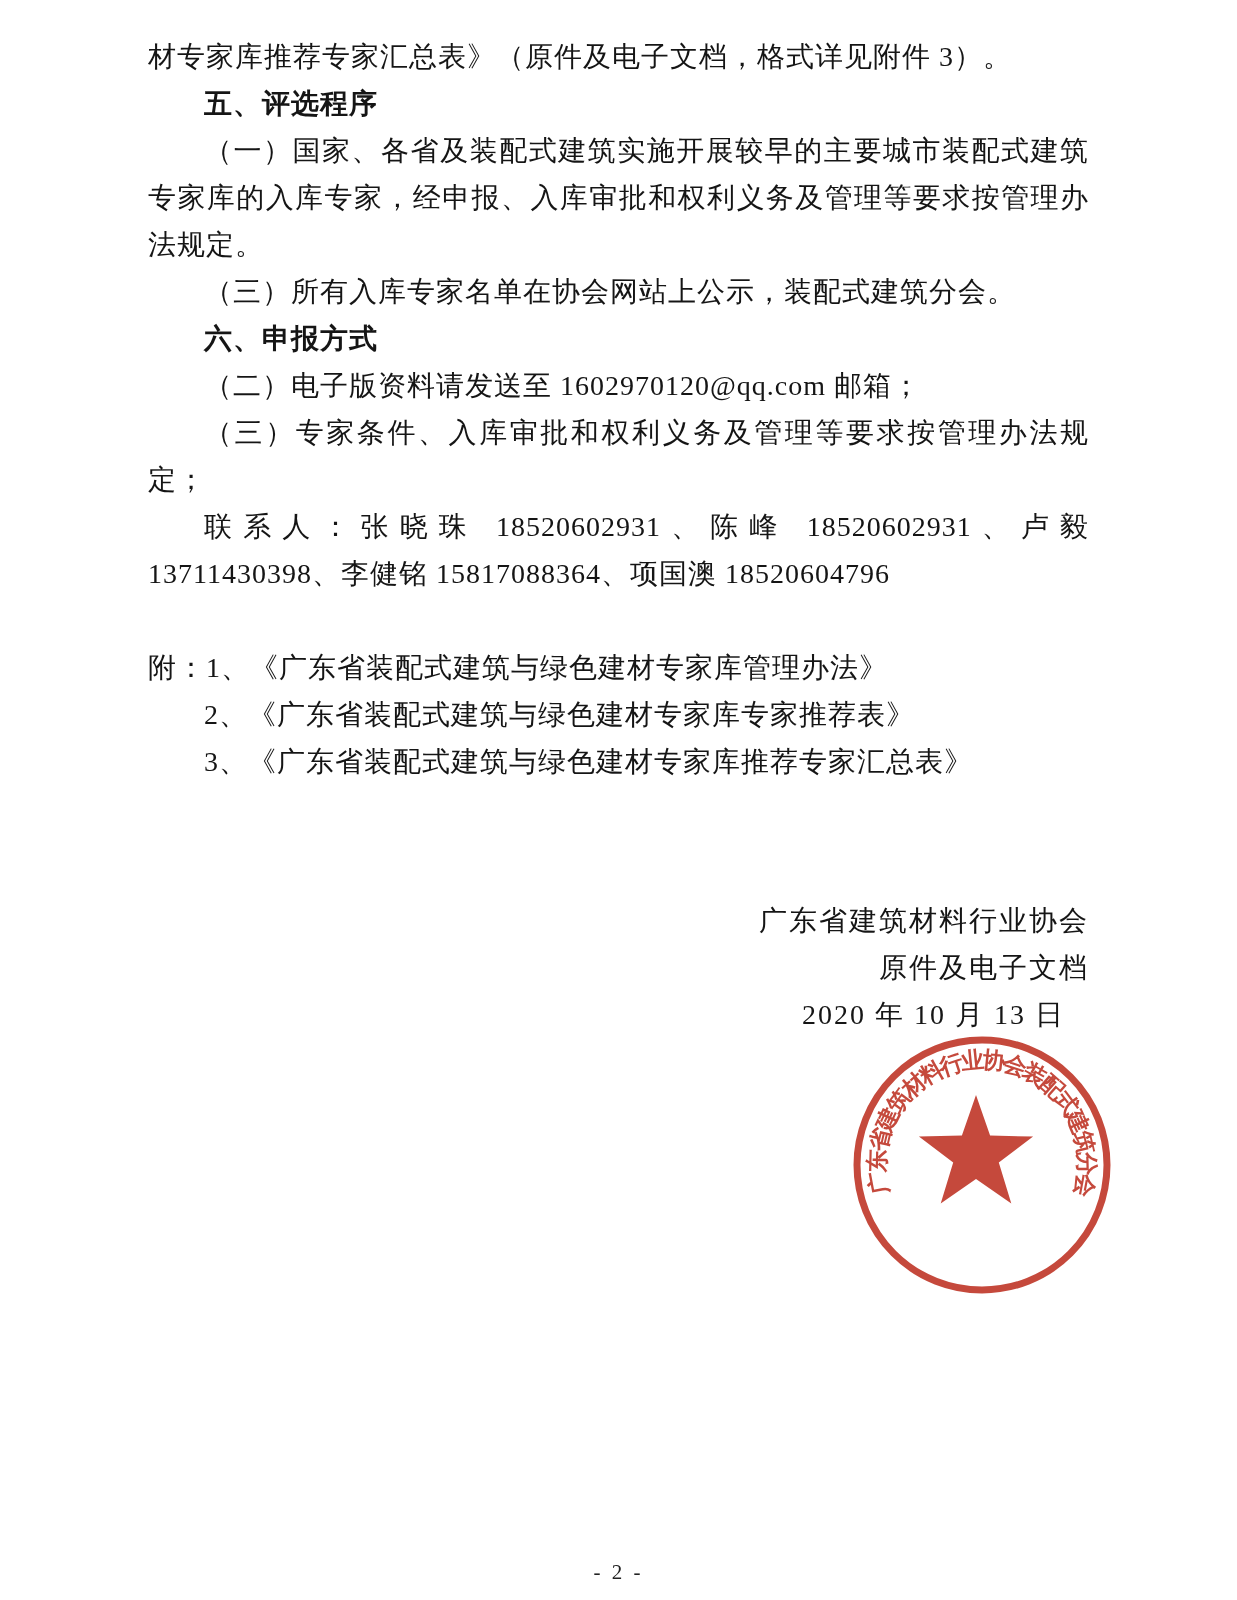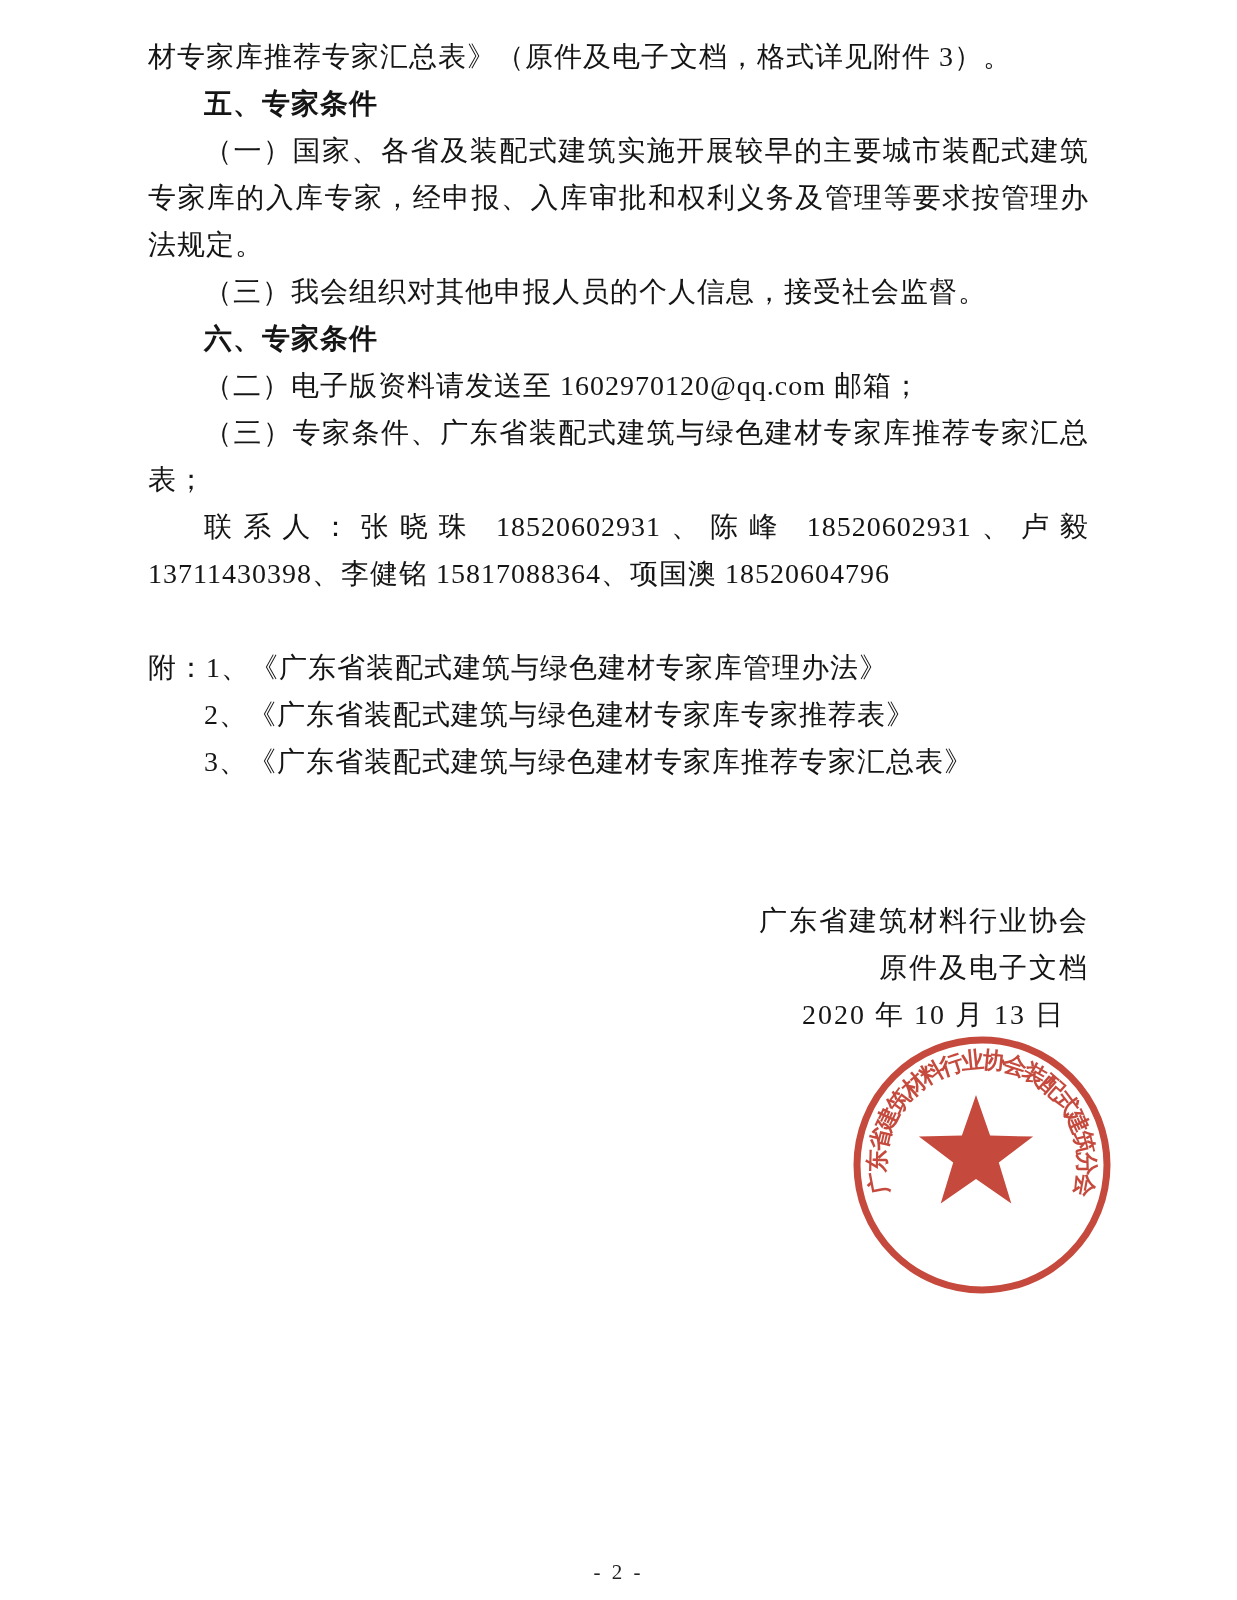--- a/index.html
+++ b/index.html
@@ -66,33 +66,33 @@
 </style>
 </head>
 <body>
 
 <div class="page">
 
   <div class="doc-body">
 
     <p>材专家库推荐专家汇总表》（原件及电子文档，格式详见附件 3）。</p>
 
-    <p class="heading indent">五、专家条件</p>
+    <p class="heading indent">五、评选程序</p>
 
     <p class="indent">（一）国家、各省及装配式建筑实施开展较早的主要城市装配式建筑专家库的入库专家，经申报、入库审批和权利义务及管理等要求按管理办法规定。</p>
 
 
-    <p class="indent">（三）我会组织对其他申报人员的个人信息，接受社会监督。</p>
+    <p class="indent">（三）所有入库专家名单在协会网站上公示，装配式建筑分会。</p>
 
-    <p class="heading indent">六、专家条件</p>
+    <p class="heading indent">六、申报方式</p>
 
 
     <p class="indent">（二）电子版资料请发送至 1602970120@qq.com 邮箱；</p>
 
-    <p class="indent">（三）专家条件、广东省装配式建筑与绿色建材专家库推荐专家汇总表；</p>
+    <p class="indent">（三）专家条件、入库审批和权利义务及管理等要求按管理办法规定；</p>
 
 
     <p class="indent">联系人：张晓珠 18520602931、陈峰 18520602931、卢毅 13711430398、李健铭 15817088364、项国澳 18520604796</p>
 
     <div class="attachments">
       <p>附：1、《广东省装配式建筑与绿色建材专家库管理办法》</p>
       <p class="indent">2、《广东省装配式建筑与绿色建材专家库专家推荐表》</p>
       <p class="indent">3、《广东省装配式建筑与绿色建材专家库推荐专家汇总表》</p>
     </div>
 

